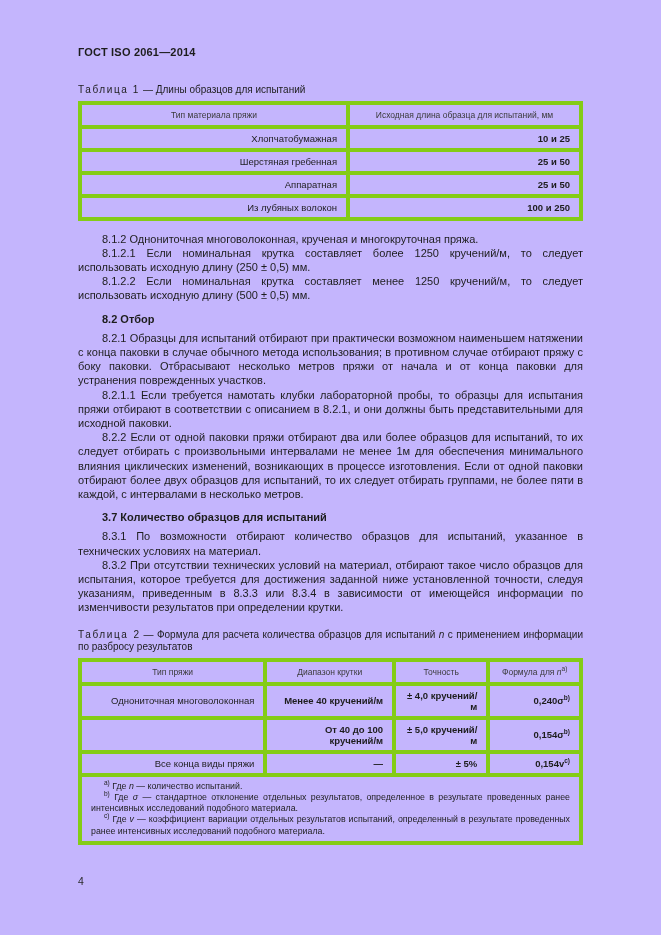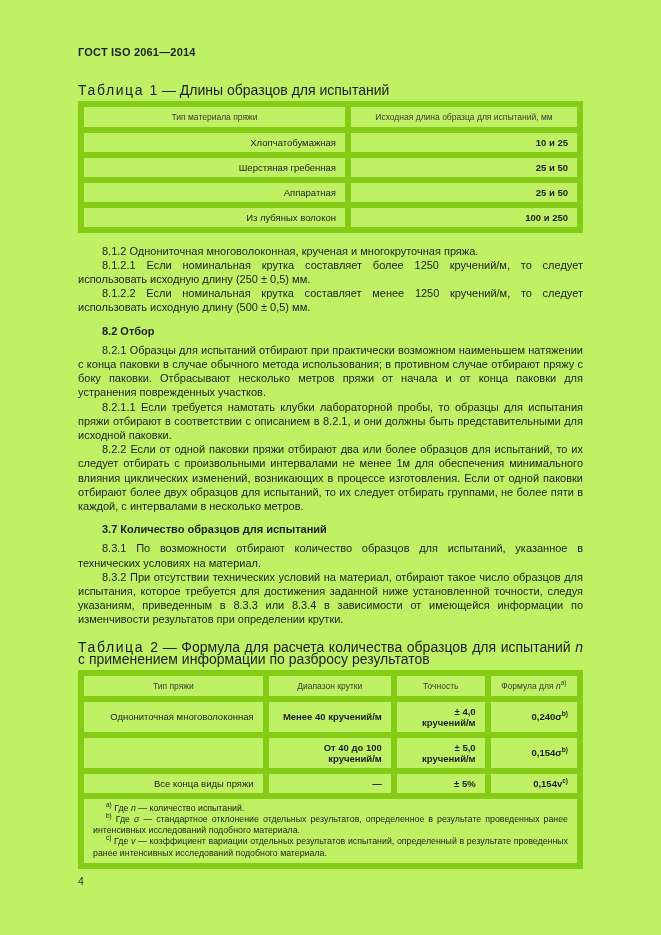--- a/index.html
+++ b/index.html
@@ -1,46 +1,46 @@
 <!DOCTYPE html>
 <html><head>
 <meta charset="utf-8">
 <style>
   * { margin: 0; padding: 0; box-sizing: border-box; }
   html, body { background: #ededed; }
   .page {
     width: 661px;
     height: 935px;
     margin: 0 auto;
-    background: #bef264;
+    background: #c4b5fd;
     position: relative;
     overflow: hidden;
     padding: 46px 78px 0 78px;
     font-family: "Liberation Sans", sans-serif;
     color: #1d1d1d;
   }
   .doc-header {
     font-size: 11px;
     font-weight: bold;
     letter-spacing: 0.2px;
     margin-bottom: 26px;
   }
   .tcaption {
-    font-size: 14px;
+    font-size: 10px;
     line-height: 12.5px;
     margin-bottom: 4px;
     text-align: justify;
   }
   .tlabel { letter-spacing: 1.6px; margin-right: 3px; }
   .tbl {
     width: 100%;
     border-collapse: collapse;
     table-layout: fixed;
   }
-  .tbl th, .tbl td { border: 6px solid #84cc16; }
+  .tbl th, .tbl td { border: 4px solid #84cc16; }
   .tbl th {
     font-weight: normal;
     font-size: 8.5px;
     color: #3a3a3a;
     text-align: center;
     vertical-align: middle;
     padding: 5px 6px;
     line-height: 10px;
   }
   .tbl td {

